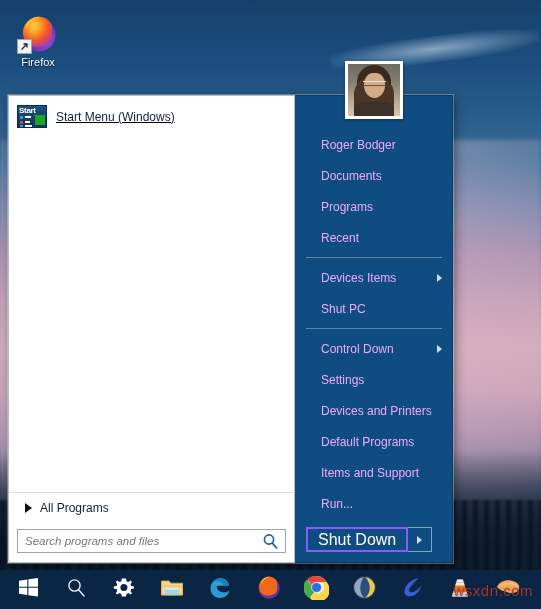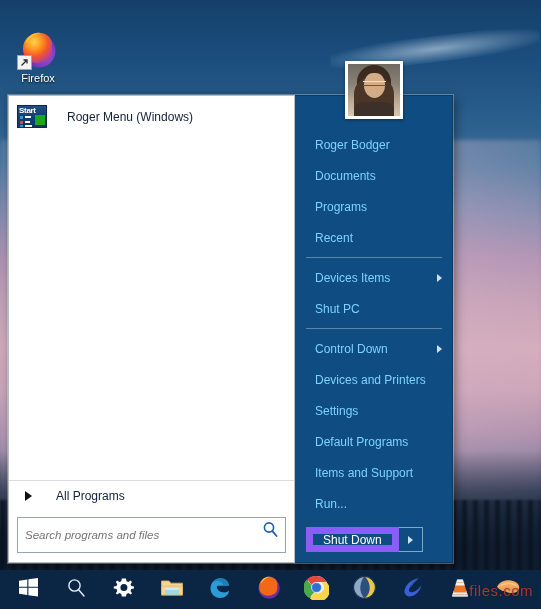--- a/index.html
+++ b/index.html
@@ -59,21 +59,21 @@
     position: absolute; left: 0; bottom: 0; width: 541px; height: 70px;
     background:
       repeating-linear-gradient(90deg,
         rgba(10,20,34,0.85) 0px, rgba(10,20,34,0.85) 5px,
         rgba(18,32,52,0.55) 5px, rgba(18,32,52,0.55) 11px);
     filter: blur(1.2px);
   }
 
   
   #firefox-shortcut {
-    position: absolute; left: 10px; top: 30px;
+    position: absolute; left: 10px; top: 14px;
     width: 56px; text-align: center;
     cursor: pointer;
   }
   .ff-logo { position: relative; width: 40px; height: 40px; margin: 0 auto; }
   .shortcut-badge {
     position: absolute; left: -1px; bottom: 0px;
     width: 15px; height: 15px;
     background: #f2f2f2; border: 1px solid #9aa4ad;
     display: flex; align-items: center; justify-content: center;
   }
@@ -95,23 +95,24 @@
   #left-pane {
     width: 287px; height: 100%;
     background: #ffffff;
     border: 1px solid #b6bcc2;
     display: flex; flex-direction: column;
     position: relative;
   }
   #pinned-list { flex: 0 0 auto; padding: 5px 0 0 0; }
   .pinned-item {
     display: flex; align-items: center;
-    gap: 20px;
+    gap: 9px;
     padding: 4px 8px;
     cursor: pointer;
+    text-decoration: underline;
   }
   .tile-icon {
     width: 30px; height: 23px; flex: 0 0 auto;
     position: relative;
     background: linear-gradient(to bottom, #1e4f86 0%, #16406f 48%, #0f3560 100%);
     border: 1px solid #0c2a4c;
     overflow: hidden;
   }
   .tile-icon .tile-word {
     position: absolute; left: 1px; top: 0px;
@@ -120,36 +121,36 @@
   }
   .tile-icon .sq { position: absolute; width: 3px; height: 3px; }
   .tile-icon .big { position: absolute; right: 1px; top: 9px; width: 10px; height: 10px; background:#1aa81a; }
   .pinned-label { font-size: 12px; color: #12203a; }
   #left-spacer { flex: 1 1 auto; }
 
   #all-programs {
     flex: 0 0 auto;
     border-top: 1px solid #d9dde1;
     display: flex; align-items: center;
-    gap: 24px;
+    gap: 8px;
     padding: 8px 10px 8px 16px;
     cursor: pointer;
   }
   .tri-right {
     width: 0; height: 0;
     border-left: 7px solid #111111;
     border-top: 5px solid transparent;
     border-bottom: 5px solid transparent;
   }
   #all-programs-label { font-size: 12px; color: #12203a; }
 
   #search-row { flex: 0 0 auto; padding: 6px 8px 9px 8px; }
   #search-box {
     position: relative;
-    height: 36px;
+    height: 24px;
     border: 1px solid #9aa4ae;
     background: #ffffff;
     display: flex; align-items: center;
   }
   #search-input {
     border: 0; outline: 0; background: transparent;
     font-family: "Liberation Sans", sans-serif;
     font-size: 11.5px; font-style: italic; color: #5a6068;
     padding: 0 26px 0 7px;
     width: 100%; height: 100%;
@@ -206,22 +207,22 @@
   }
   .av-body {
     position: absolute; left: 6px; bottom: 0; width: 40px; height: 14px;
     background: #3c3028; border-radius: 36% 36% 0 0;
   }
 
   #menu-list { flex: 1 1 auto; padding: 0 0 0 0; }
   .menu-item {
     display: flex; align-items: center; justify-content: space-between;
     height: 31px;
-    padding: 0 10px 0 20px;
-    color: #7dd3fc; font-size: 12px;
+    padding: 0 10px 0 26px;
+    color: #f0abfc; font-size: 12px;
     cursor: pointer;
   }
   .menu-sep {
     height: 1px; margin: 4px 10px 4px 11px;
     background: rgba(255,255,255,0.32);
   }
   .mi-arrow {
     width: 0; height: 0;
     border-left: 5px solid #cfe0ee;
     border-top: 4px solid transparent;
@@ -230,22 +231,22 @@
 
   #shutdown-row {
     flex: 0 0 auto;
     display: flex; align-items: center;
     padding: 0 10px 10px 11px;
   }
   #shutdown-button {
     height: 25px;
     display: flex; align-items: center; justify-content: center;
     padding: 0 10px;
-    border: 7px solid #8b5cf6;
-    color: #ffffff; font-size: 12px;
+    border: 2px solid #8b5cf6;
+    color: #ffffff; font-size: 16px;
     background: #0f4c81;
     cursor: pointer;
   }
   #shutdown-more {
     width: 24px; height: 25px;
     display: flex; align-items: center; justify-content: center;
     border: 1px solid #7fa8c6;
     border-left: none;
     background: #0f4c81;
     cursor: pointer;
@@ -322,21 +323,21 @@
           <div class="tile-icon">
             <span class="tile-word">Start</span>
             <span class="sq" style="left:2px; top:10px; background:#2e9bd6;"></span>
             <span class="sq" style="left:7px; top:10px; background:#ffffff; width:6px; height:2px;"></span>
             <span class="sq" style="left:2px; top:15px; background:#d04a4a;"></span>
             <span class="sq" style="left:7px; top:15px; background:#ffffff; width:5px; height:2px;"></span>
             <span class="sq" style="left:2px; top:19px; background:#2e9bd6;"></span>
             <span class="sq" style="left:7px; top:19px; background:#ffffff; width:7px; height:2px;"></span>
             <span class="big"></span>
           </div>
-          <span class="pinned-label">Roger Menu (Windows)</span>
+          <span class="pinned-label">Start Menu (Windows)</span>
         </div>
       </div>
 
       <div id="left-spacer"></div>
 
       <div id="all-programs">
         <span class="tri-right"></span>
         <span id="all-programs-label">All Programs</span>
       </div>
 
@@ -393,24 +394,24 @@
           <span>Shut PC</span>
         </div>
 
         <div class="menu-sep"></div>
 
         <div class="menu-item">
           <span>Control Down</span>
           <span class="mi-arrow"></span>
         </div>
         <div class="menu-item">
+          <span>Settings</span>
+        </div>
+        <div class="menu-item">
           <span>Devices and Printers</span>
-        </div>
-        <div class="menu-item">
-          <span>Settings</span>
         </div>
         <div class="menu-item">
           <span>Default Programs</span>
         </div>
         <div class="menu-item">
           <span>Items and Support</span>
         </div>
         <div class="menu-item">
           <span>Run...</span>
         </div>
@@ -538,16 +539,16 @@
 
     <div class="tb-item">
       <span>
         <svg width="26" height="20" viewBox="0 0 26 20">
           <path d="M2 9 C4 4 10 1.5 16 2.5 C22 3.5 25 7 24 11 C23 14.5 18 16 13 14.5 C8 13 4 11.5 2 9 Z" fill="#f2a85a"></path>
           <path d="M3 9.2 C5.5 6 11 4 16 4.8 C20 5.4 22.6 7.4 22.6 9.6 C21 7.4 17 6 12.5 6.4 C8.6 6.8 5.2 7.8 3 9.2 Z" fill="#f8c58c"></path>
         </svg>
       </span>
     </div>
 
-    <div id="watermark">files.com</div>
+    <div id="watermark">wsxdn.com</div>
   </div>
 
 </div>
 
 </body></html>

